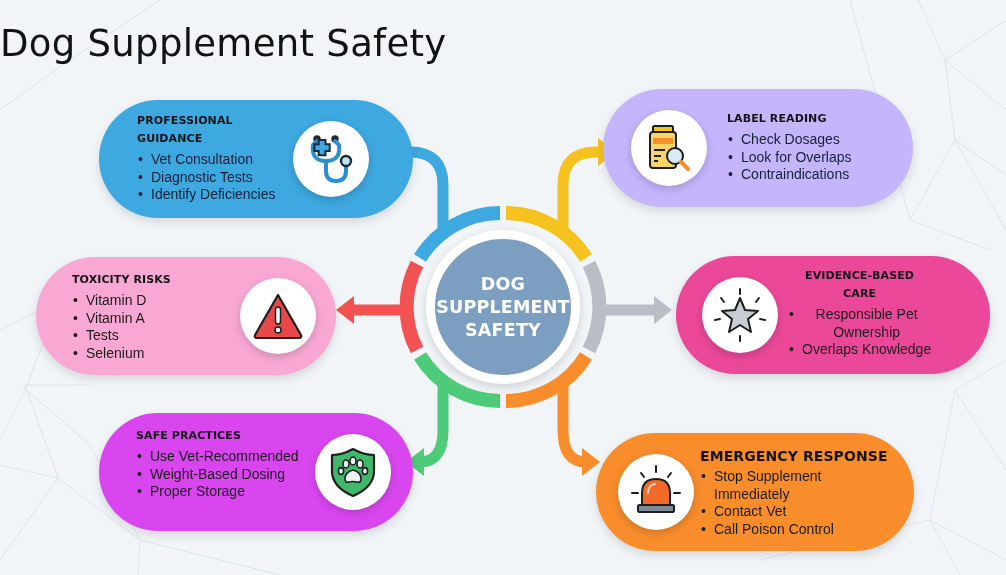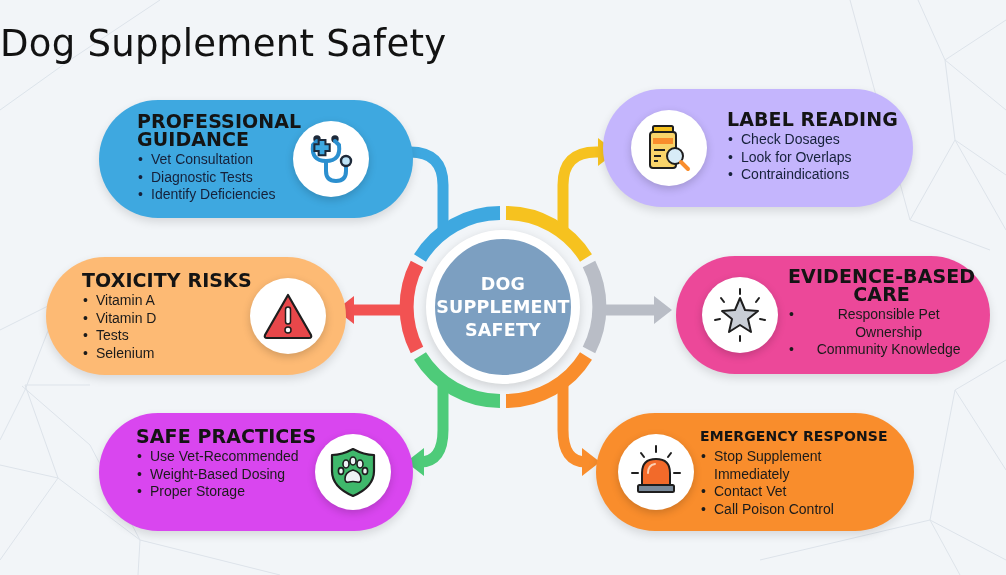--- a/index.html
+++ b/index.html
@@ -32,53 +32,53 @@
     position: absolute; height: 118px; border-radius: 59px; z-index: 2;
     box-shadow: 0 4px 10px rgba(0,0,0,0.12);
   }
   .card .icon-circle {
     position: absolute; top: 21px; width: 76px; height: 76px; border-radius: 50%;
     background: #ffffff; display: flex; align-items: center; justify-content: center;
     box-shadow: 0 3px 8px rgba(0,0,0,0.18);
   }
   .card .text { position: absolute; }
   .card h3 {
-    font-family: "DejaVu Sans", sans-serif; font-weight: bold; font-size: 19px;
+    font-family: "DejaVu Sans", sans-serif; font-weight: bold; font-size: 11px;
     line-height: 18px; color: #141414; letter-spacing: 0.1px;
   }
   .card ul { list-style: none; margin-top: 3px; }
   .card li {
     font-size: 14px; line-height: 17.5px; color: #16213a; padding-left: 14px; position: relative;
   }
   .card li::before {
     content: "\2022"; position: absolute; left: 1px; top: 0; font-size: 14px;
   }
   .card.dark-text li { color: #1b1b1b; }
 
   .c-blue { left: 99px; top: 100px; width: 314px; background: #3ea8e0; }
   .c-blue .icon-circle { left: 194px; }
   .c-blue .text { left: 38px; top: 12px; }
 
   .c-yellow { left: 603px; top: 89px; width: 310px; background: #c4b5fd; }
   .c-yellow .icon-circle { left: 28px; }
   .c-yellow .text { left: 124px; top: 21px; }
 
-  .c-red { left: 46px; top: 257px; width: 300px; background: #fdba74; }
+  .c-red { left: 36px; top: 257px; width: 300px; background: #f9a8d4; }
   .c-red .icon-circle { left: 204px; }
   .c-red .text { left: 36px; top: 14px; }
 
   .c-gray { left: 676px; top: 256px; width: 314px; background: #ec4899; text-align: center; }
   .c-gray .icon-circle { left: 26px; }
   .c-gray .text { left: 112px; top: 11px; }
 
   .c-green { left: 99px; top: 413px; width: 314px; background: #d946ef; }
   .c-green .icon-circle { left: 216px; }
   .c-green .text { left: 37px; top: 14px; }
 
-  .c-orange { left: 596px; top: 413px; width: 318px; background: #f98d2c; }
+  .c-orange { left: 596px; top: 433px; width: 318px; background: #f98d2c; }
   .c-orange .icon-circle { left: 22px; }
   .c-orange .text { left: 104px; top: 14px; }
   .c-orange h3 { font-size: 14px; }
 </style>
 </head>
 <body>
 
 <svg class="bg-mesh" viewBox="0 0 1006 575">
   <g stroke="#dde3ea" stroke-width="1" fill="none">
     <polyline points="0,110 70,60 160,0"></polyline>
@@ -195,22 +195,22 @@
       <li>Look for Overlaps</li>
       <li>Contraindications</li>
     </ul>
   </div>
 </div>
 
 <div class="card c-red dark-text">
   <div class="text">
     <h3>TOXICITY RISKS</h3>
     <ul>
+      <li>Vitamin D</li>
       <li>Vitamin A</li>
-      <li>Vitamin D</li>
       <li>Tests</li>
       <li>Selenium</li>
     </ul>
   </div>
   <div class="icon-circle">
     <svg width="54" height="54" viewBox="0 0 54 54">
       <path d="M27,6 L50,46 Q51,49 48,49 L6,49 Q3,49 4,46 Z" fill="#e8474a" stroke="#1e1e1e" stroke-width="2.2" stroke-linejoin="round"></path>
       <rect x="24.5" y="18" width="5" height="17" rx="2.5" fill="#fff" stroke="#1e1e1e" stroke-width="1.5"></rect>
       <circle cx="27" cy="41" r="3" fill="#fff" stroke="#1e1e1e" stroke-width="1.5"></circle>
     </svg>
@@ -234,21 +234,21 @@
   <div class="text">
     <h3>
       <div>EVIDENCE-BASED</div>
       <div>CARE</div>
     </h3>
     <ul>
       <li>
         <div>Responsible Pet</div>
         <div>Ownership</div>
       </li>
-      <li>Community Knowledge</li>
+      <li>Overlaps Knowledge</li>
     </ul>
   </div>
 </div>
 
 <div class="card c-green dark-text">
   <div class="text">
     <h3>SAFE PRACTICES</h3>
     <ul>
       <li>
         <div>Use Vet-Recommended</div>

